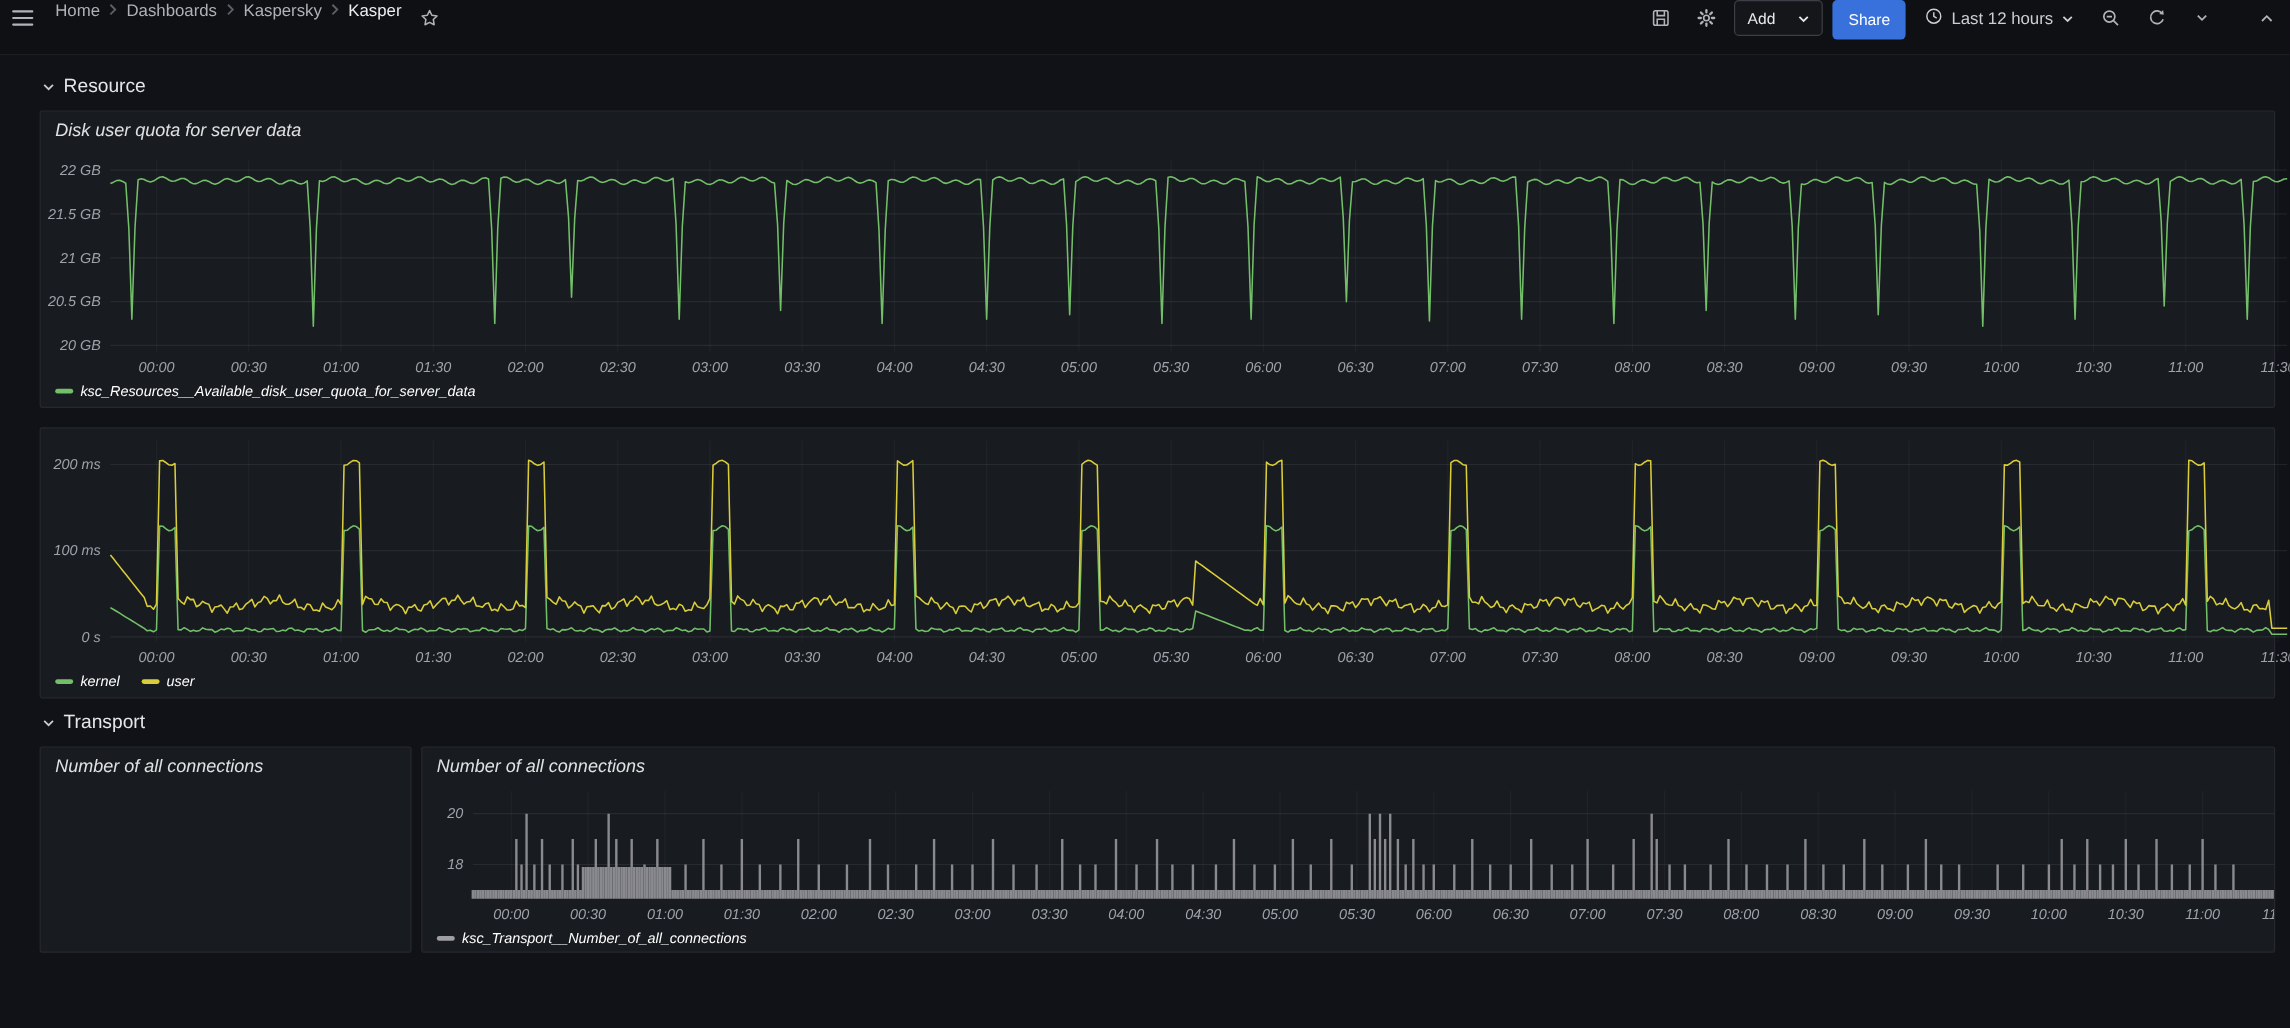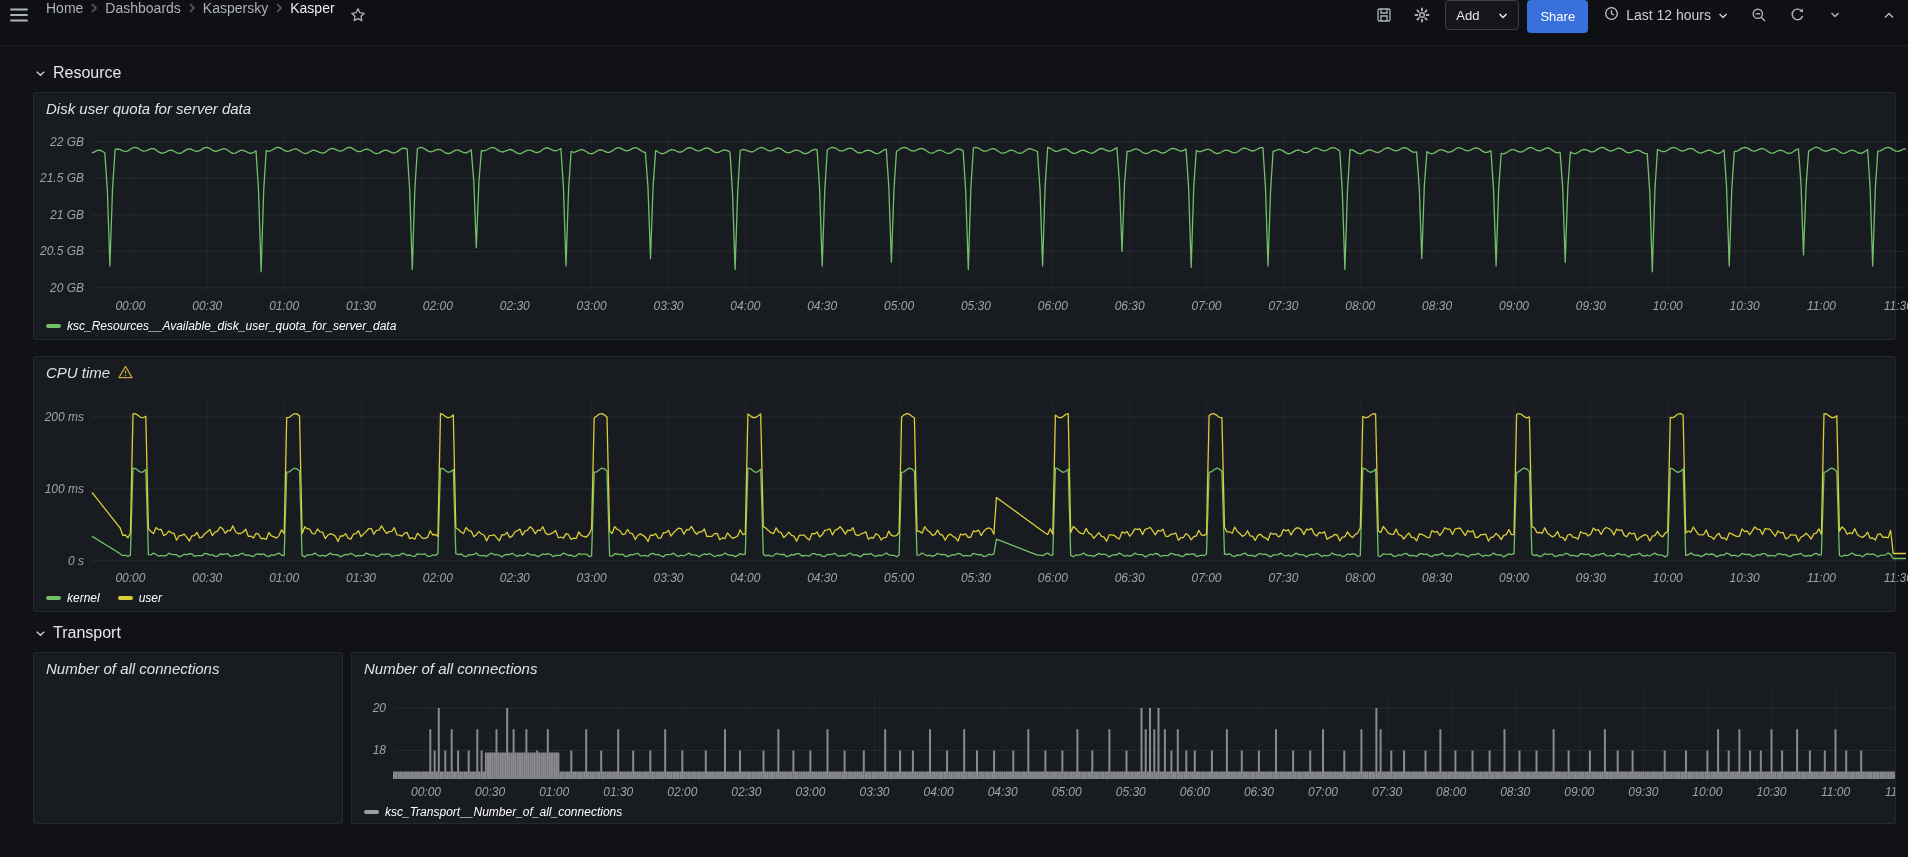--- a/index.html
+++ b/index.html
@@ -271,30 +271,20 @@
       </svg>
     <div class="legend">
       <span class="legend-item">
         <span class="swatch" style="background: rgb(115, 191, 105);"></span>
         <span>ksc_Resources__Available_disk_user_quota_for_server_data</span>
       </span>
     </div>
   </section>
 
   <section class="panel">
-    <div class="panel-header">
-      <span>CPU time</span>
-      <span class="warn-icon">
-        <svg width="15" height="14" viewBox="0 0 16 15">
-            <path d="M8 1.5L15 13.5H1z" fill="none" stroke="currentColor" stroke-width="1.3" stroke-linejoin="round"></path>
-            <line x1="8" y1="6" x2="8" y2="9.2" stroke="currentColor" stroke-width="1.3"></line>
-            <circle cx="8" cy="11.3" r="0.8" fill="currentColor"></circle>
-          </svg>
-      </span>
-    </div>
     <svg id="svg-cpu" class="chart" width="1882" height="204">
         <line x1="96.4322033898305" x2="96.4322033898305" y1="10" y2="178" stroke="rgba(204,204,220,0.05)"></line>
         <text x="96.4322033898305" y="195" text-anchor="middle" class="tick">00:00</text>
         <line x1="173.29661016949152" x2="173.29661016949152" y1="10" y2="178" stroke="rgba(204,204,220,0.05)"></line>
         <text x="173.29661016949152" y="195" text-anchor="middle" class="tick">00:30</text>
         <line x1="250.16101694915253" x2="250.16101694915253" y1="10" y2="178" stroke="rgba(204,204,220,0.05)"></line>
         <text x="250.16101694915253" y="195" text-anchor="middle" class="tick">01:00</text>
         <line x1="327.02542372881356" x2="327.02542372881356" y1="10" y2="178" stroke="rgba(204,204,220,0.05)"></line>
         <text x="327.02542372881356" y="195" text-anchor="middle" class="tick">01:30</text>
         <line x1="403.8898305084746" x2="403.8898305084746" y1="10" y2="178" stroke="rgba(204,204,220,0.05)"></line>

